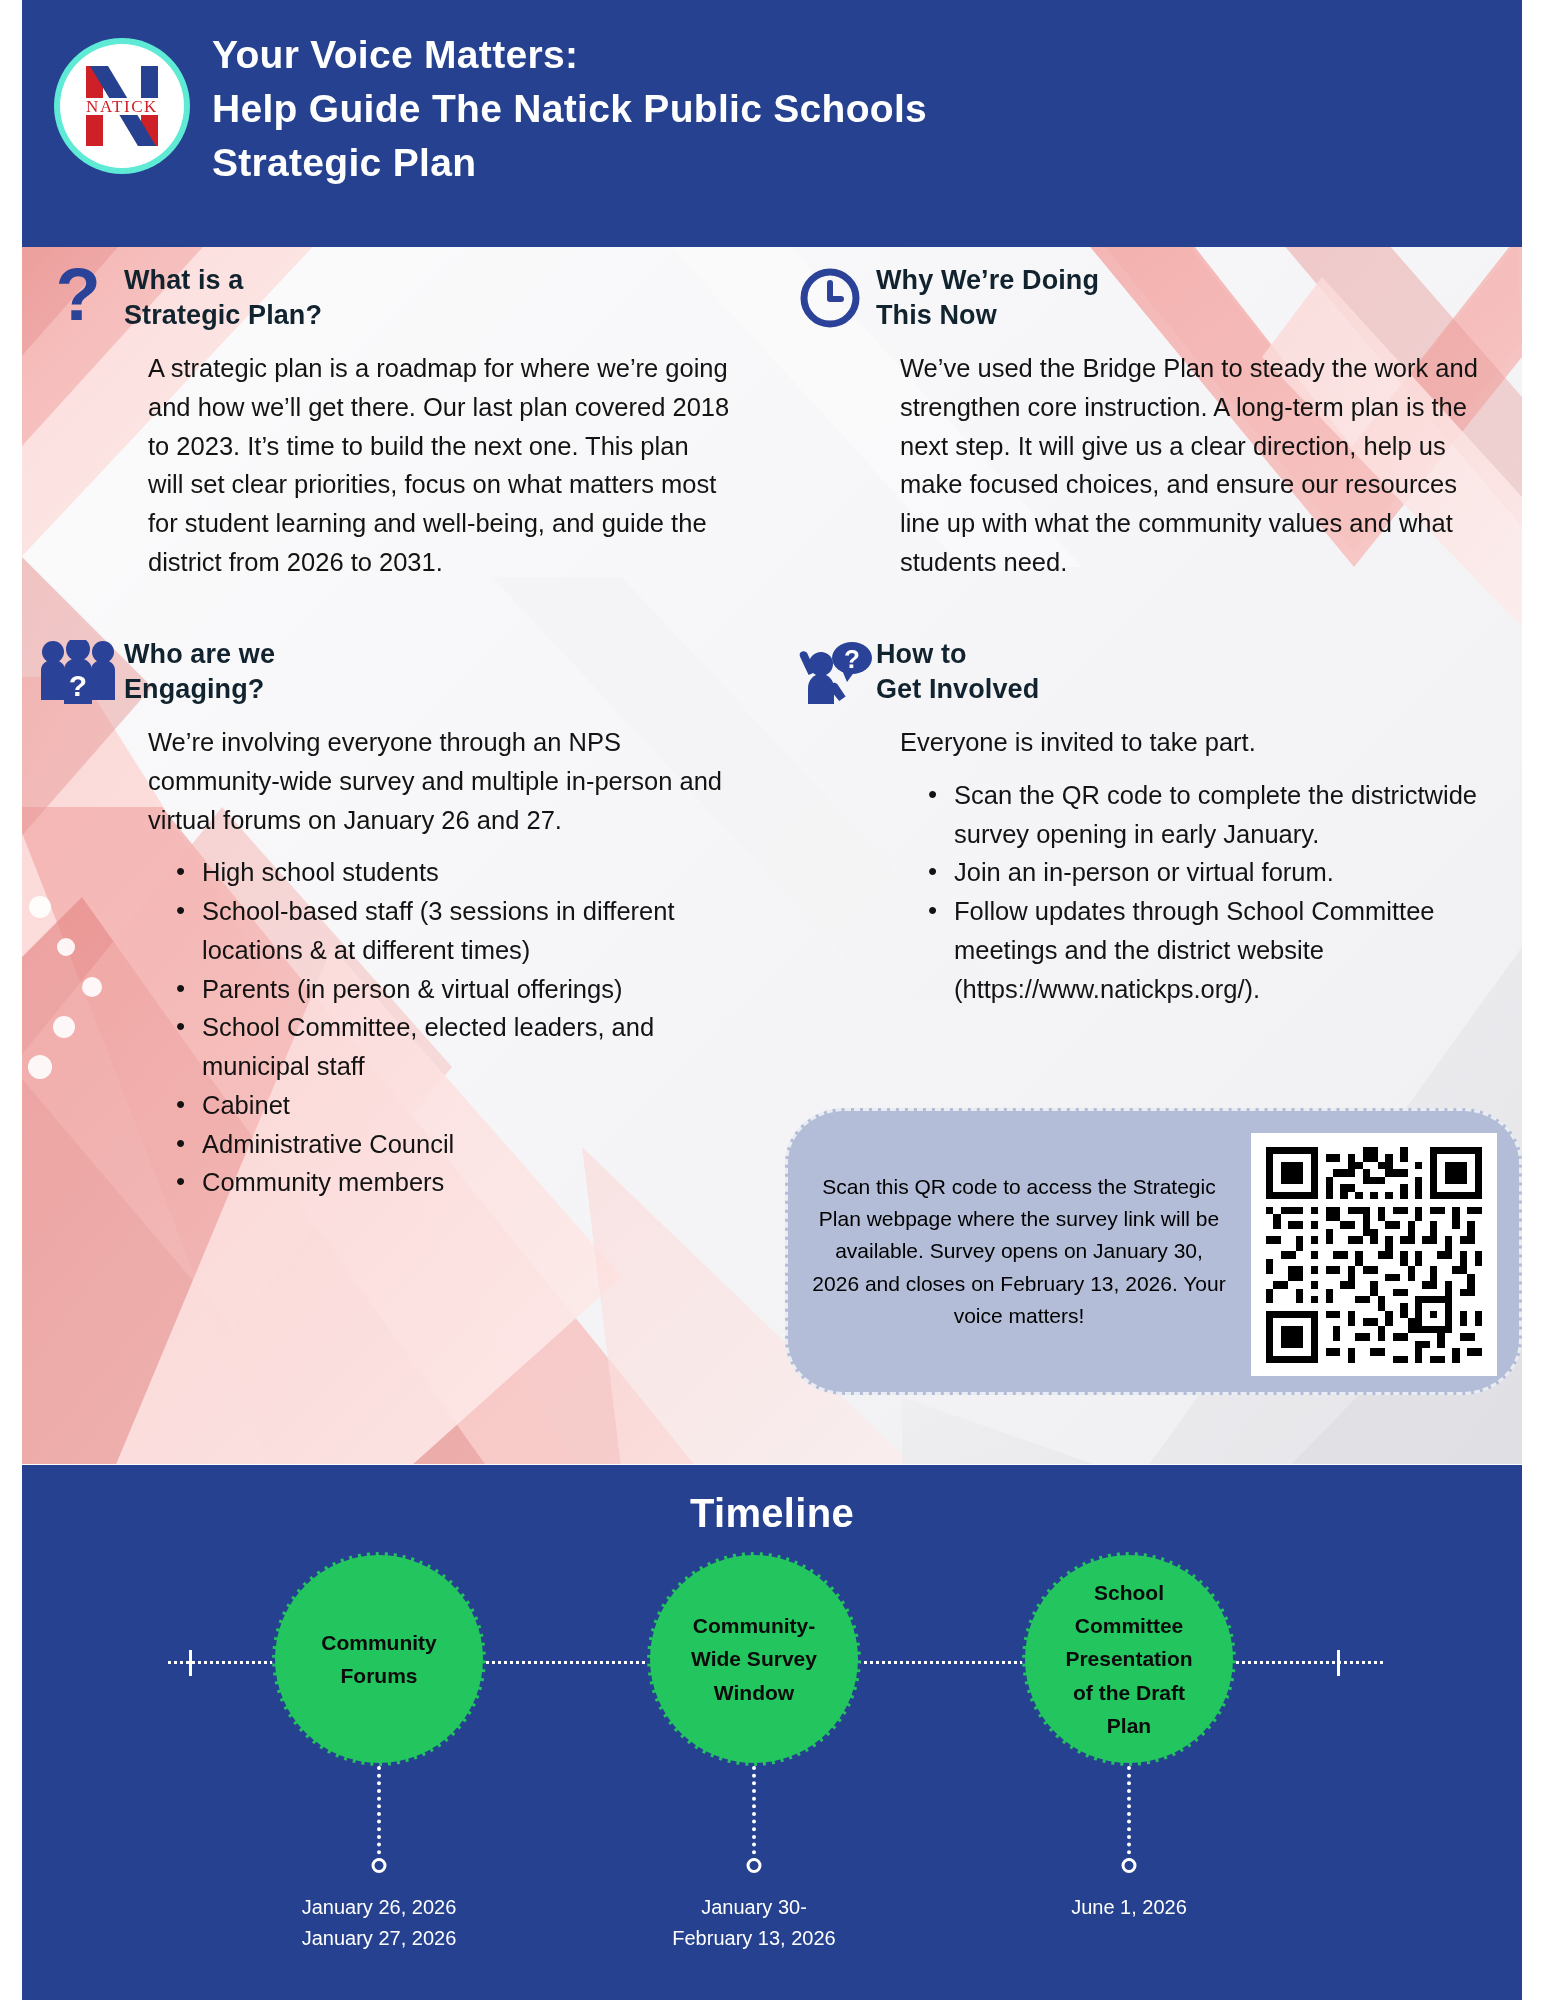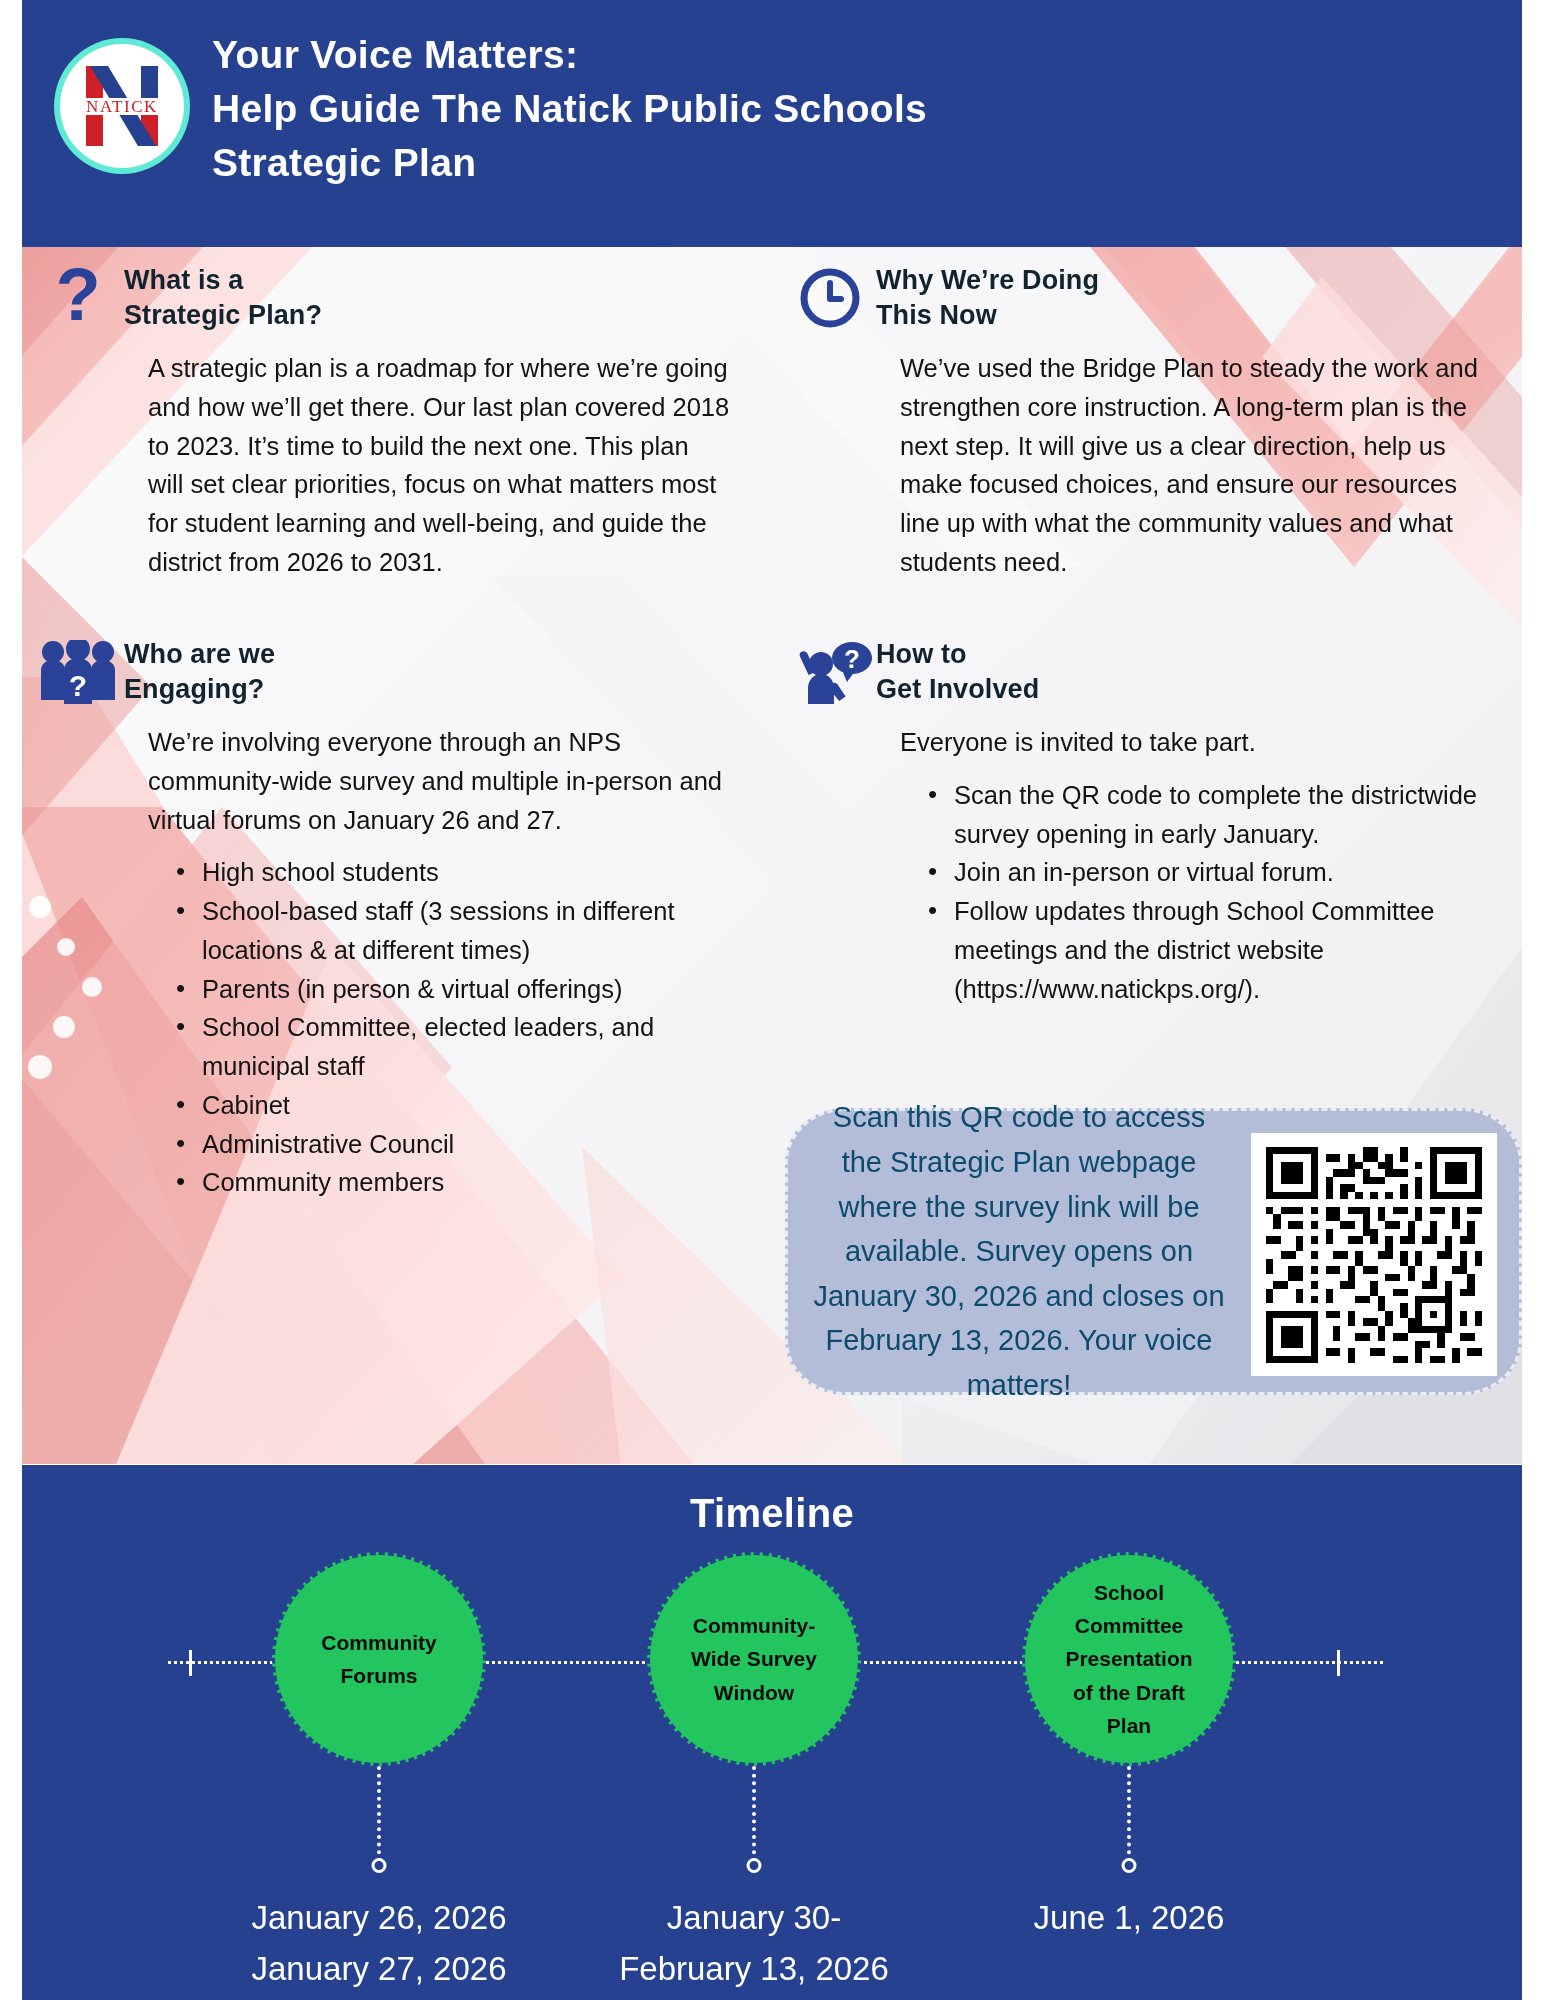--- a/index.html
+++ b/index.html
@@ -86,21 +86,21 @@
     width: 737px; height: 287px;
     background: #b3bdd8;
     border: 3px dashed #e9ecf3;
     border-radius: 60px / 55px;
     z-index: 4;
     display: flex; align-items: center;
   }
   .qr-text {
     width: 440px; padding-left: 22px;
     text-align: center;
-    font-size: 29px; color: #0c4a6e; line-height: 1.54;
+    font-size: 21px; color: #000000; line-height: 1.54;
   }
   .qr-img {
     position: absolute; right: 22px; top: 22px;
     width: 246px; height: 243px; background: #ffffff;
     display: flex; align-items: center; justify-content: center;
   }
   .qr-img svg { display: block; }
 
   
   .timeline {
@@ -145,21 +145,21 @@
   .tl-dot {
     position: absolute; left: 50%; top: 306px;
     width: 15px; height: 15px; border-radius: 50%;
     border: 3px solid #ffffff; background: #25418f;
     transform: translateX(-50%);
   }
   .tl-date {
     position: absolute; left: 50%; top: 340px;
     transform: translateX(-50%);
     width: 330px; text-align: center;
-    color: #ffffff; font-size: 33px; line-height: 1.55;
+    color: #ffffff; font-size: 20px; line-height: 1.55;
   }
   .tl-date span { display: block; }
 
   .tl-node.n1 { left: 272px; top: 1552px; }
   .tl-node.n2 { left: 647px; top: 1552px; }
   .tl-node.n3 { left: 1022px; top: 1552px; }
 </style>
 </head>
 <body>
 

